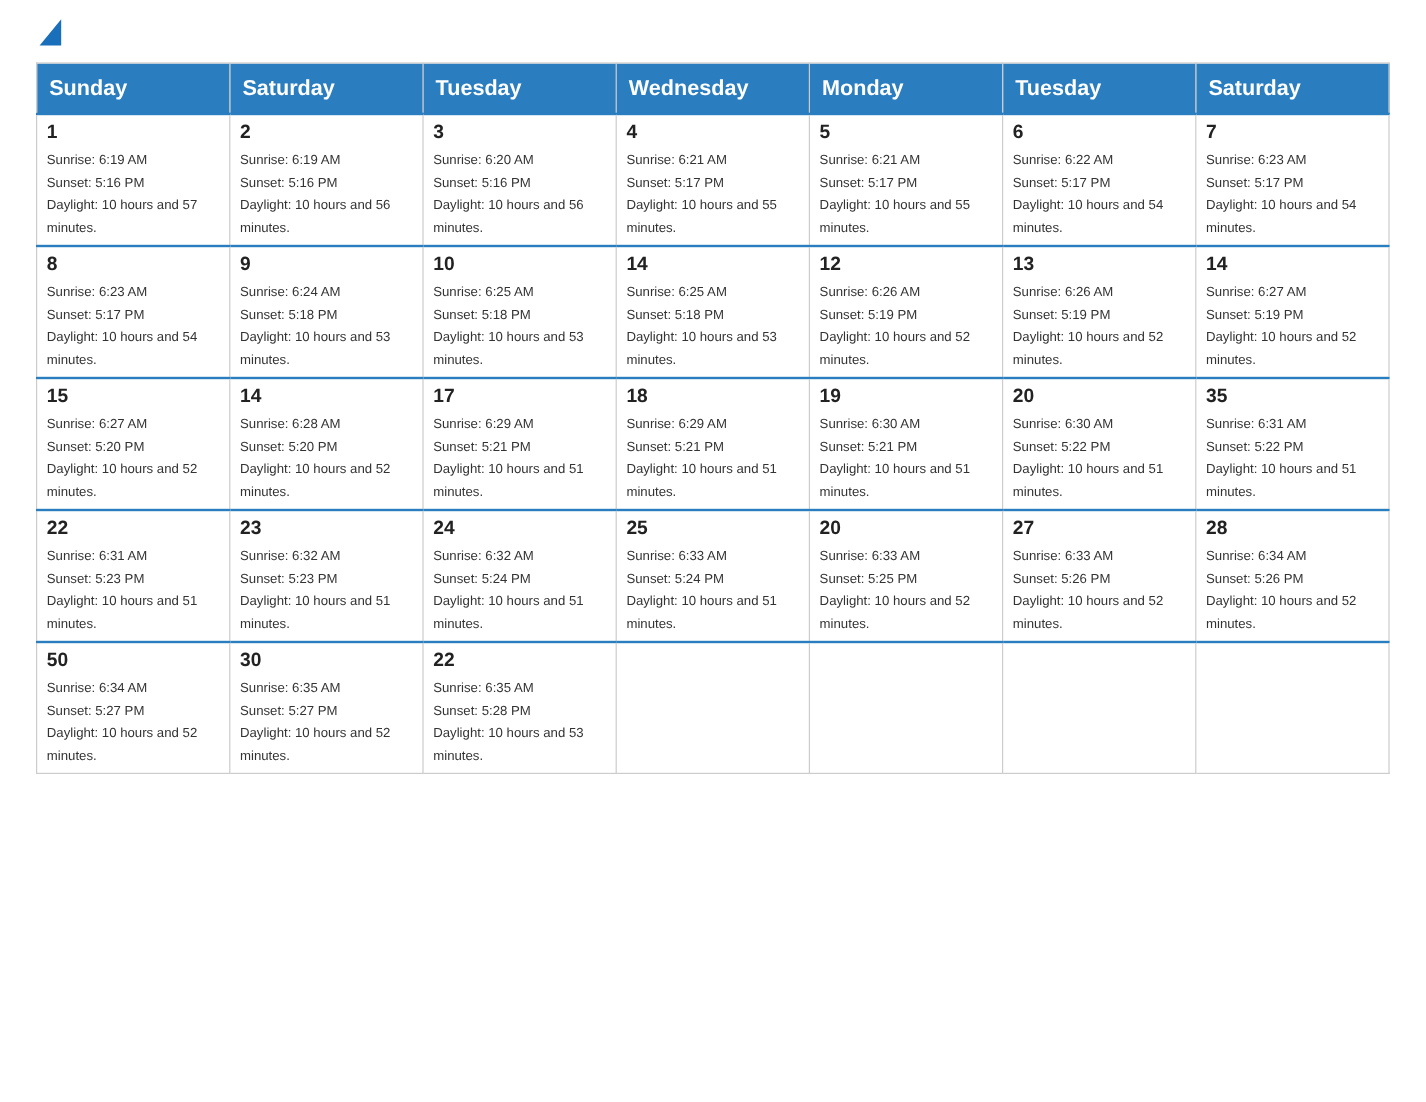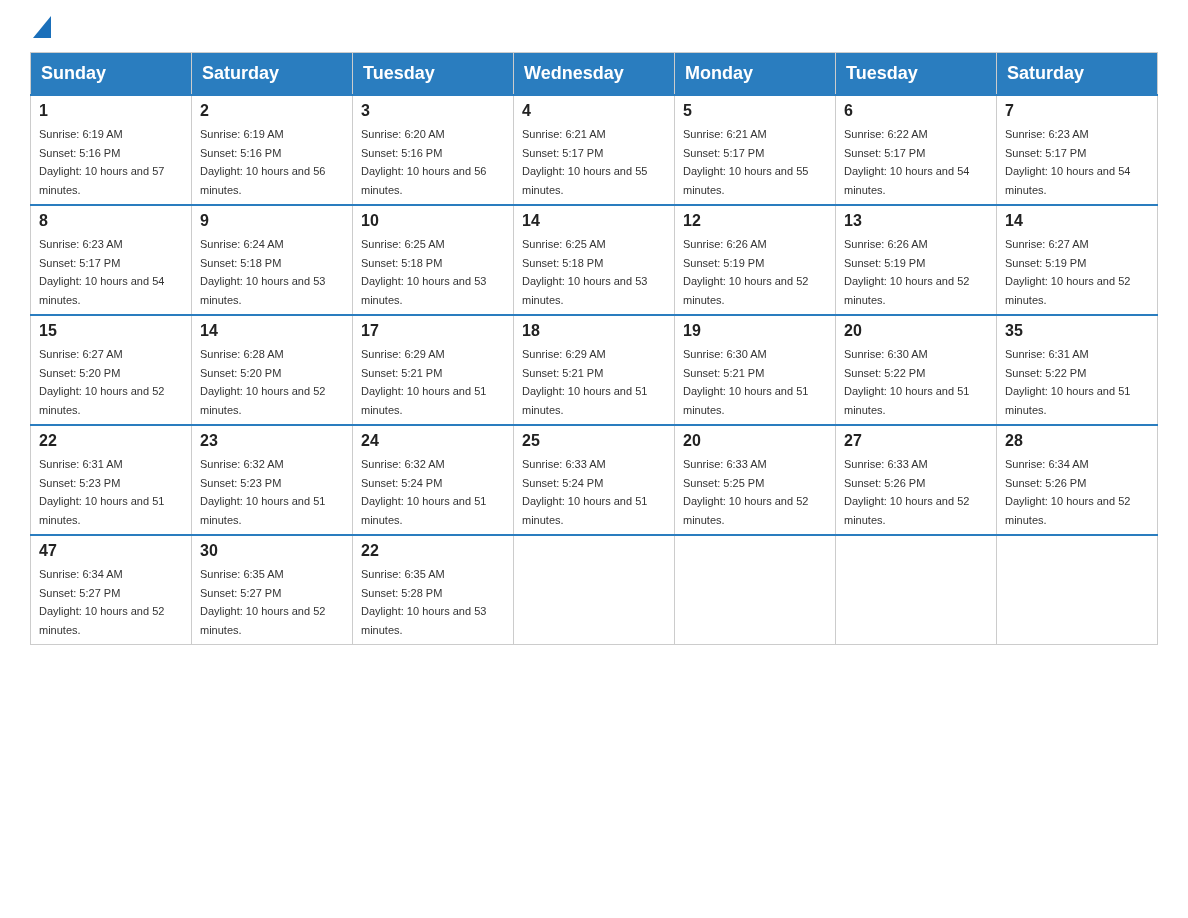--- a/index.html
+++ b/index.html
@@ -244,21 +244,21 @@
         <span class="day-number">27</span>
         <span class="day-info">Sunrise: 6:33 AM<br>Sunset: 5:26 PM<br>Daylight: 10 hours and 52 minutes.</span>
       </td>
         <td>
         <span class="day-number">28</span>
         <span class="day-info">Sunrise: 6:34 AM<br>Sunset: 5:26 PM<br>Daylight: 10 hours and 52 minutes.</span>
       </td>
       </tr>
       <tr class="week-row">
         <td>
-        <span class="day-number">47</span>
+        <span class="day-number">50</span>
         <span class="day-info">Sunrise: 6:34 AM<br>Sunset: 5:27 PM<br>Daylight: 10 hours and 52 minutes.</span>
       </td>
         <td>
         <span class="day-number">30</span>
         <span class="day-info">Sunrise: 6:35 AM<br>Sunset: 5:27 PM<br>Daylight: 10 hours and 52 minutes.</span>
       </td>
         <td>
         <span class="day-number">22</span>
         <span class="day-info">Sunrise: 6:35 AM<br>Sunset: 5:28 PM<br>Daylight: 10 hours and 53 minutes.</span>
       </td>

